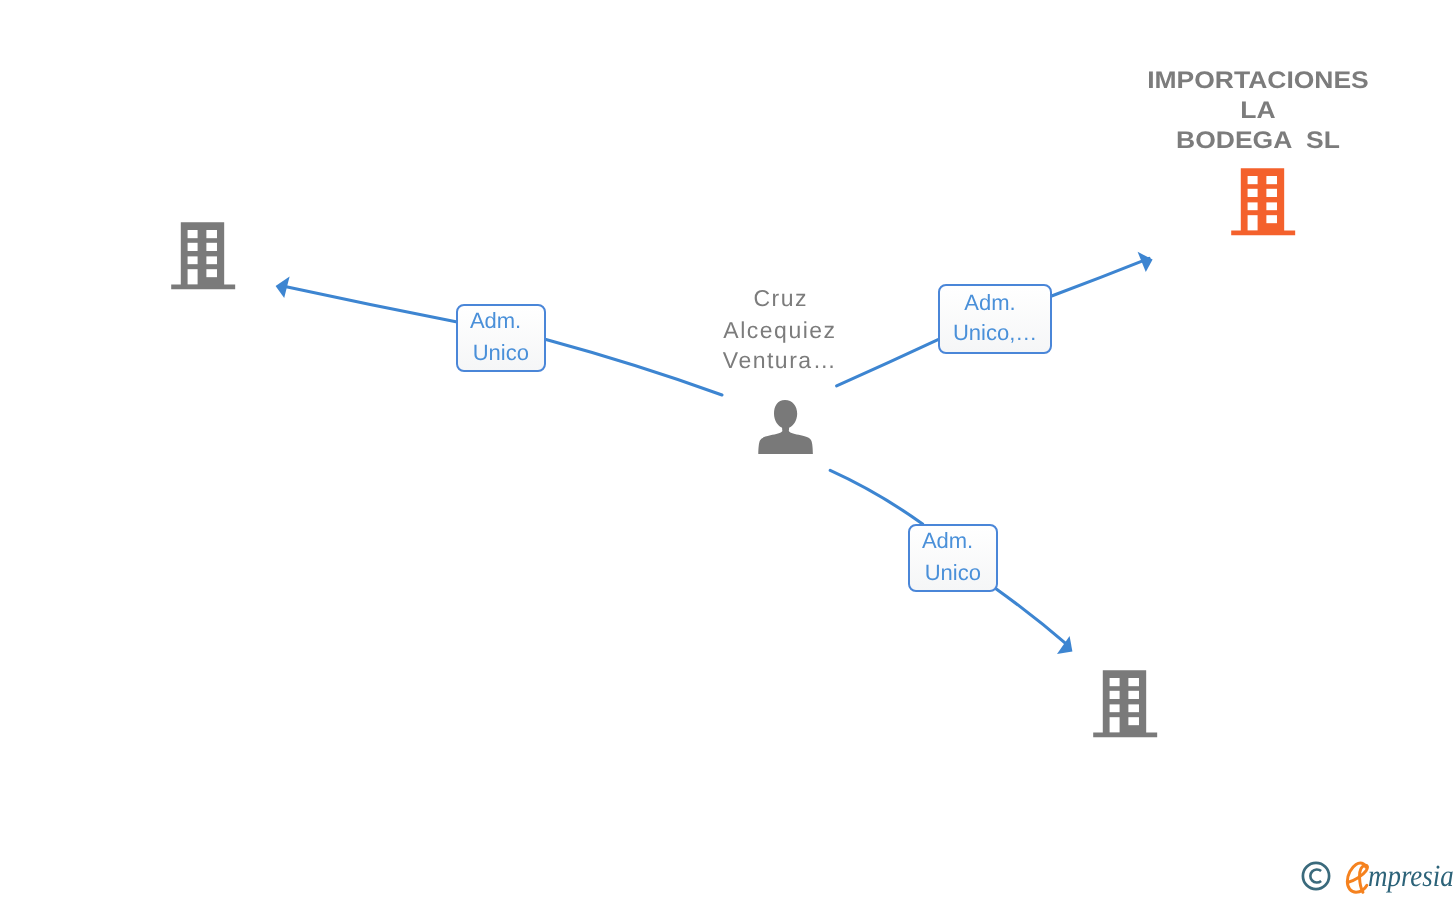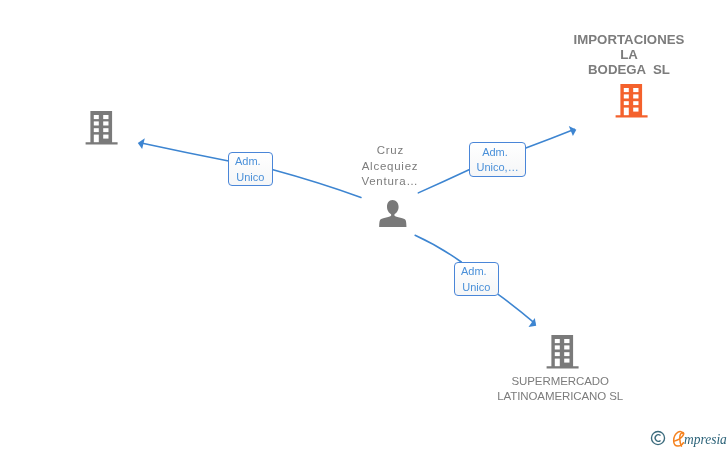--- a/index.html
+++ b/index.html
@@ -97,22 +97,20 @@
           <rect x="18.2" y="6.0" width="5.3" height="4.1"></rect>
         <rect x="8.8" y="12.4" width="5.0" height="4.1"></rect>
           <rect x="18.2" y="12.4" width="5.3" height="4.1"></rect>
         <rect x="8.8" y="19.2" width="5.0" height="3.9"></rect>
           <rect x="18.2" y="19.2" width="5.3" height="3.9"></rect>
         <rect x="8.8" y="25.6" width="5.0" height="7.6"></rect>
           <rect x="18.2" y="25.6" width="5.3" height="4.0"></rect>
       </g>
     </svg>
   </div>
-  <div class="node-label" style="left: 490.2px; top: 373.6px; width: 140px; letter-spacing: -0.088px; text-indent: -0.088px; color: rgb(124, 124, 124);">SUPERMERCADO
-LATINOAMERICANO SL</div>
 
   <div class="edge-label" style="left: 228.2px; top: 151.8px; width: 44.4px; height: 34.2px; color: rgb(74, 144, 217); border-color: rgb(74, 134, 216);">Adm.
 Unico</div>
   <div class="edge-label" style="left: 469.4px; top: 142.2px; width: 56.4px; height: 34.7px; color: rgb(74, 144, 217); border-color: rgb(74, 134, 216);">Adm.
 Unico,…</div>
   <div class="edge-label" style="left: 454.2px; top: 262px; width: 44.4px; height: 34.2px; color: rgb(74, 144, 217); border-color: rgb(74, 134, 216);">Adm.
 Unico</div>
 
   <div id="logo">
     <svg width="16" height="16" viewBox="0 0 16 16" style="margin-right:6px;">

